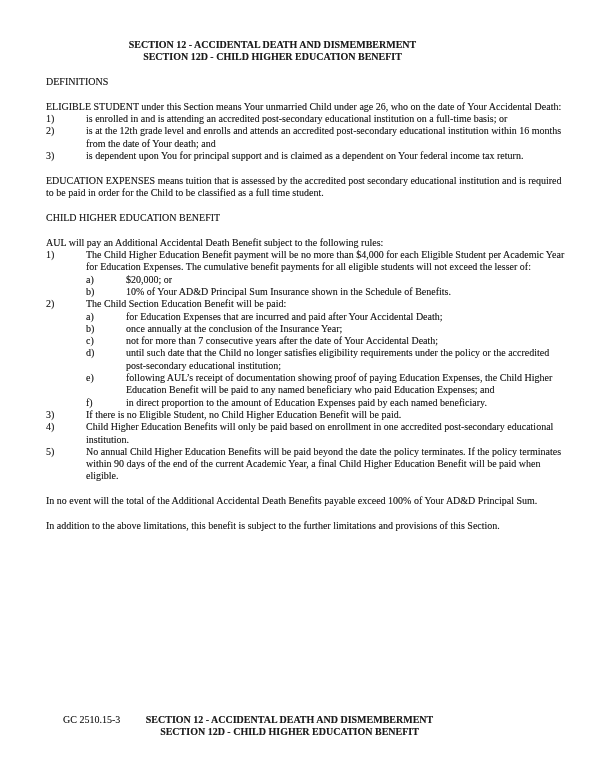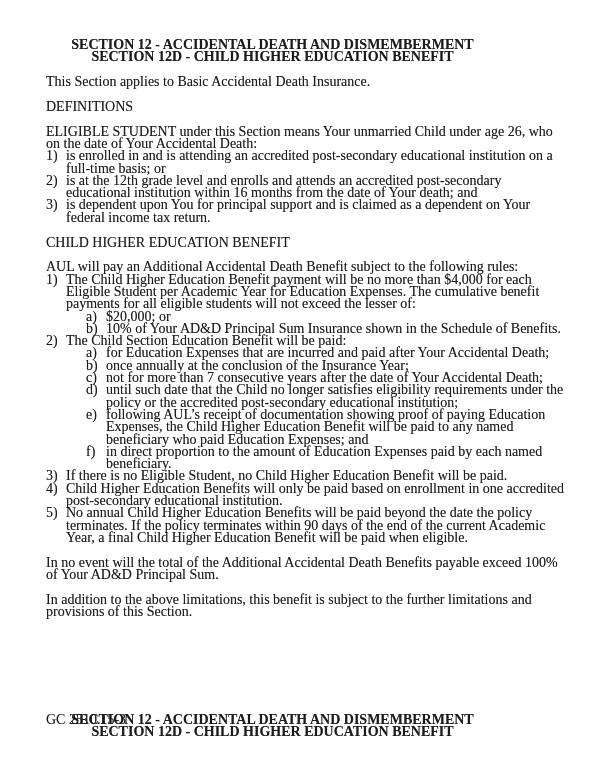--- a/index.html
+++ b/index.html
@@ -7,21 +7,21 @@
     padding: 0;
     background: #ffffff;
   }
   .page {
     position: relative;
     width: 600px;
     height: 776px;
     background: #ffffff;
     overflow: hidden;
     font-family: "Liberation Serif", "DejaVu Serif", serif;
-    font-size: 14px;
+    font-size: 10px;
     line-height: 12.3px;
     color: #1c1c1c;
     text-shadow: 0 0 0.4px rgba(20,20,20,0.45);
   }
   .content {
     padding: 39px 32px 0 46px;
   }
   .content > * + * {
     margin-top: 12.5px;
   }
@@ -34,27 +34,28 @@
   .para { }
   .li {
     display: flex;
   }
   .li .mk {
     flex: 0 0 20px;
     width: 20px;
   }
   .li .tx {
     flex: 1;
+    margin-left: 20px;
   }
   .sublist {
     margin-left: 40px;
   }
   .footer {
     position: absolute;
-    left: 0;
+    left: 17px;
     top: 714px;
     width: 496px;
   }
   .footer .doc-code {
     position: absolute;
     left: 46px;
     top: 0;
   }
   .footer .footer-center {
     width: 545px;
@@ -66,21 +67,20 @@
 <body>
 
 <div class="page">
   <div class="content">
 
     <div class="doc-title">
       <div>SECTION 12 - ACCIDENTAL DEATH AND DISMEMBERMENT</div>
       <div>SECTION 12D - CHILD HIGHER EDUCATION BENEFIT</div>
     </div>
 
-    <div class="para">This Section applies to Basic Accidental Death Insurance.</div>
 
     <div class="para">DEFINITIONS</div>
 
 
     <div>
       <div class="para">ELIGIBLE STUDENT under this Section means Your unmarried Child under age 26, who on the date of Your Accidental Death:</div>
       <div>
         <div class="li">
           <span class="mk">1)</span>
           <span class="tx">is enrolled in and is attending an accredited post-secondary educational institution on a full-time basis; or</span>
@@ -89,20 +89,21 @@
           <span class="mk">2)</span>
           <span class="tx">is at the 12th grade level and enrolls and attends an accredited post-secondary educational institution within 16 months from the date of Your death; and</span>
         </div>
         <div class="li">
           <span class="mk">3)</span>
           <span class="tx">is dependent upon You for principal support and is claimed as a dependent on Your federal income tax return.</span>
         </div>
       </div>
     </div>
 
+    <div class="para">EDUCATION EXPENSES means tuition that is assessed by the accredited post secondary educational institution and is required to be paid in order for the Child to be classified as a full time student.</div>
 
     <div class="para">CHILD HIGHER EDUCATION BENEFIT</div>
 
     <div>
       <div class="para">AUL will pay an Additional Accidental Death Benefit subject to the following rules:</div>
       <div>
 
         <div>
           <div class="li">
             <span class="mk">1)</span>

